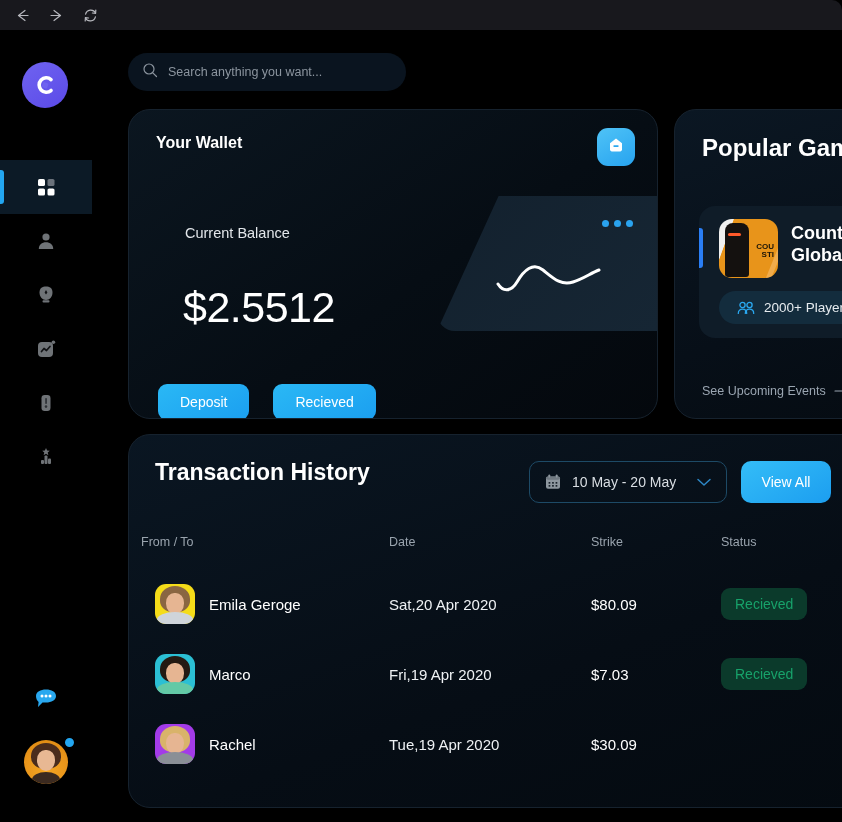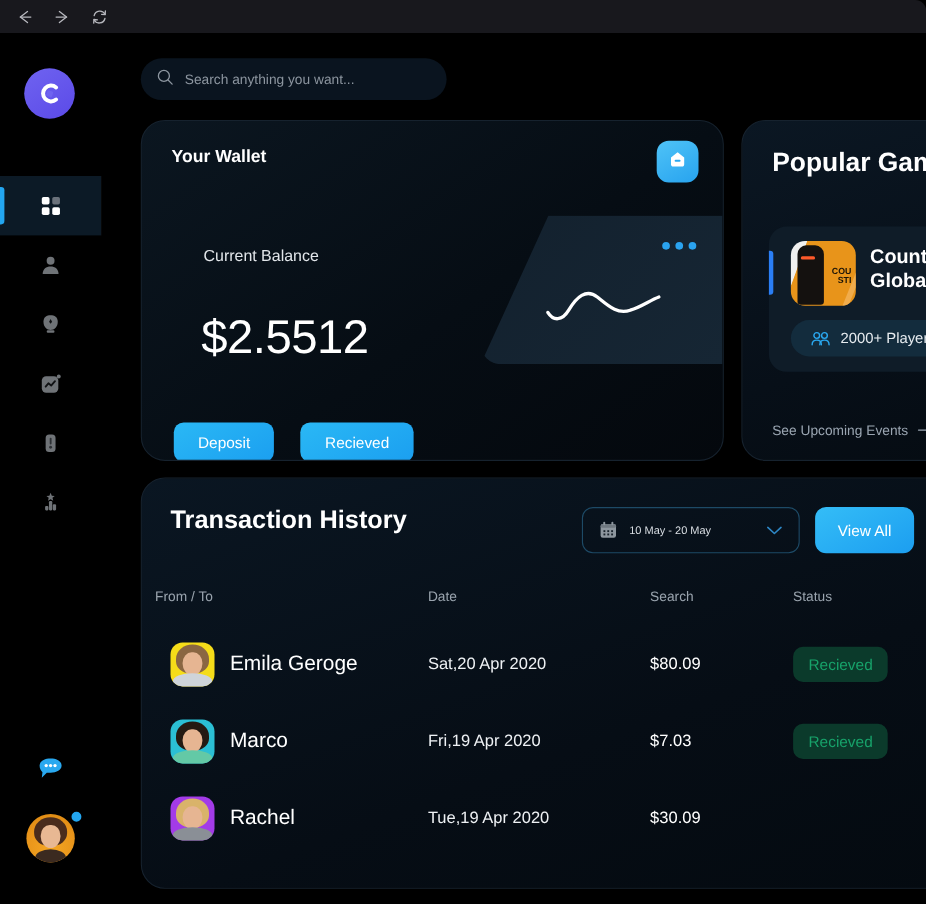--- a/index.html
+++ b/index.html
@@ -209,21 +209,21 @@
   .tx-title {
     position:absolute; left:26px; top:24px;
     font-size:23px; font-weight:bold; color:#ffffff;
   }
   .date-picker {
     position:absolute; left:400px; top:26px; width:198px; height:42px;
     border:1px solid #1d4a66; border-radius:10px;
     display:flex; align-items:center; gap:10px; padding:0 14px;
     cursor:pointer;
   }
-  .date-picker .dp-text { flex:1; font-size:10px; color:#d9dee3; }
+  .date-picker .dp-text { flex:1; font-size:14px; color:#d9dee3; }
   .view-all {
     position:absolute; left:612px; top:26px; width:90px; height:42px;
     border:none; border-radius:10px;
     background:linear-gradient(150deg,#34bdf7 0%,#1c9ef0 100%);
     color:#ffffff; font-size:14px; cursor:pointer;
     font-family:"Liberation Sans", sans-serif;
   }
 
   .tx-head {
     position:absolute; left:0; top:100px; width:760px; height:24px;
@@ -238,21 +238,21 @@
     position:absolute; left:0; width:760px; height:70px;
   }
   .tx-row .cell { position:absolute; top:50%; transform:translateY(-50%); }
   .avatar {
     position:absolute; left:26px; top:50%; transform:translateY(-50%);
     width:40px; height:40px; border-radius:11px; overflow:hidden;
   }
   .av-hair { position:absolute; left:5px; top:2px; width:30px; height:26px; border-radius:50% 50% 42% 42%; }
   .av-face { position:absolute; left:11px; top:9px; width:18px; height:21px; border-radius:46% 46% 50% 50%; background:#e6b592; }
   .av-body { position:absolute; left:2px; bottom:-3px; width:36px; height:15px; border-radius:50% 50% 0 0; }
-  .tx-name   { left:80px; font-size:19px; color:#ffffff; }
+  .tx-name   { left:80px; font-size:15px; color:#ffffff; }
   .tx-date   { left:260px; font-size:15px; color:#eef1f4; }
   .tx-amount { left:462px; font-size:15px; color:#ffffff; }
   .badge {
     left:592px; height:32px; border-radius:9px;
     display:flex; align-items:center; justify-content:center;
     padding:0 14px; font-size:14px;
   }
   .badge.received  { background:#0b3a2b; color:#17a26a; }
   .badge.withdrawn { background:#4a2c10; color:#ef8e24; }
 </style>
@@ -492,21 +492,21 @@
             <path d="M2 2.5 L8 8 L14 2.5" stroke="#2d86c4" stroke-width="1.5" fill="none" stroke-linecap="round" stroke-linejoin="round"></path>
           </svg>
         </span>
       </div>
 
       <button class="view-all">View All</button>
 
       <div class="tx-head">
         <div class="col-from">From / To</div>
         <div class="col-date">Date</div>
-        <div class="col-amount">Search</div>
+        <div class="col-amount">Strike</div>
         <div class="col-status">Status</div>
       </div>
 
       <div class="tx-row" style="top:134px">
         <div class="avatar" style="background:#F5DC19">
           <div class="av-hair" style="background:#8a6642"></div>
           <div class="av-face"></div>
           <div class="av-body" style="background:#cfd4da"></div>
         </div>
         <div class="cell tx-name">Emila Geroge</div>

